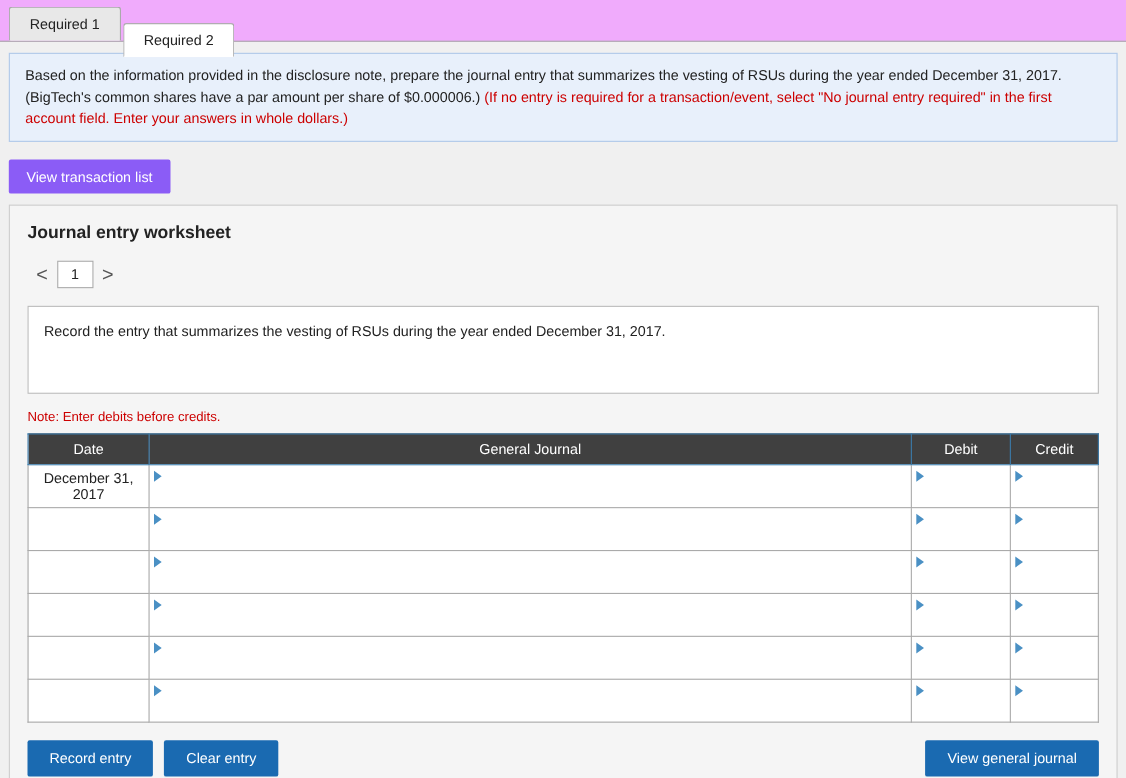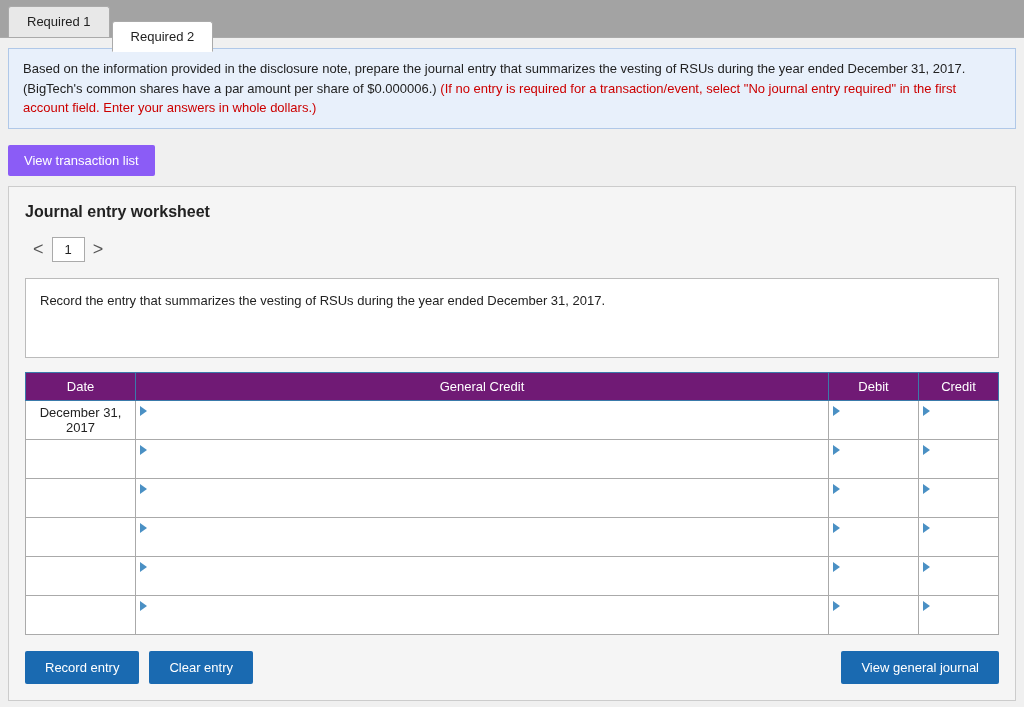--- a/index.html
+++ b/index.html
@@ -6,21 +6,21 @@
     body {
       font-family: Arial, sans-serif;
       font-size: 13px;
       background: #f0f0f0;
       color: #222;
     }
 
     
     .tabs {
       display: flex;
-      background: #a3a3a3;
+      background: #f0abfc;
       border-bottom: 1px solid #aaa;
       padding-top: 6px;
       padding-left: 8px;
     }
     .tab {
       padding: 7px 18px;
       border: 1px solid #aaa;
       border-bottom: none;
       background: #e8e8e8;
       cursor: pointer;
@@ -122,21 +122,21 @@
       margin-bottom: 8px;
     }
 
     
     .journal-table {
       width: 100%;
       border-collapse: collapse;
       margin-bottom: 16px;
     }
     .journal-table th {
-      background: #701a75;
+      background: #404040;
       color: #fff;
       padding: 6px 10px;
       text-align: center;
       font-weight: normal;
       border: 1px solid #3a7aaa;
       font-size: 13px;
     }
     .journal-table td {
       border: 1px solid #aaa;
       background: #fff;
@@ -217,26 +217,27 @@
   <div class="worksheet-title">Journal entry worksheet</div>
 
   <div class="page-nav">
     <button class="nav-arrow">&lt;</button>
     <div class="page-box">1</div>
     <button class="nav-arrow">&gt;</button>
   </div>
 
   <div class="entry-description">Record the entry that summarizes the vesting of RSUs during the year ended December 31, 2017.</div>
 
+  <div class="note-text">Note: Enter debits before credits.</div>
 
   <table class="journal-table">
     <thead>
       <tr>
         <th class="col-date">Date</th>
-        <th class="col-journal">General Credit</th>
+        <th class="col-journal">General Journal</th>
         <th class="col-debit">Debit</th>
         <th class="col-credit">Credit</th>
       </tr>
     </thead>
     <tbody>
 
       <tr>
         <td class="date-cell col-date">December 31,<br>2017</td>
         <td class="col-journal">
           <span class="triangle"></span>

